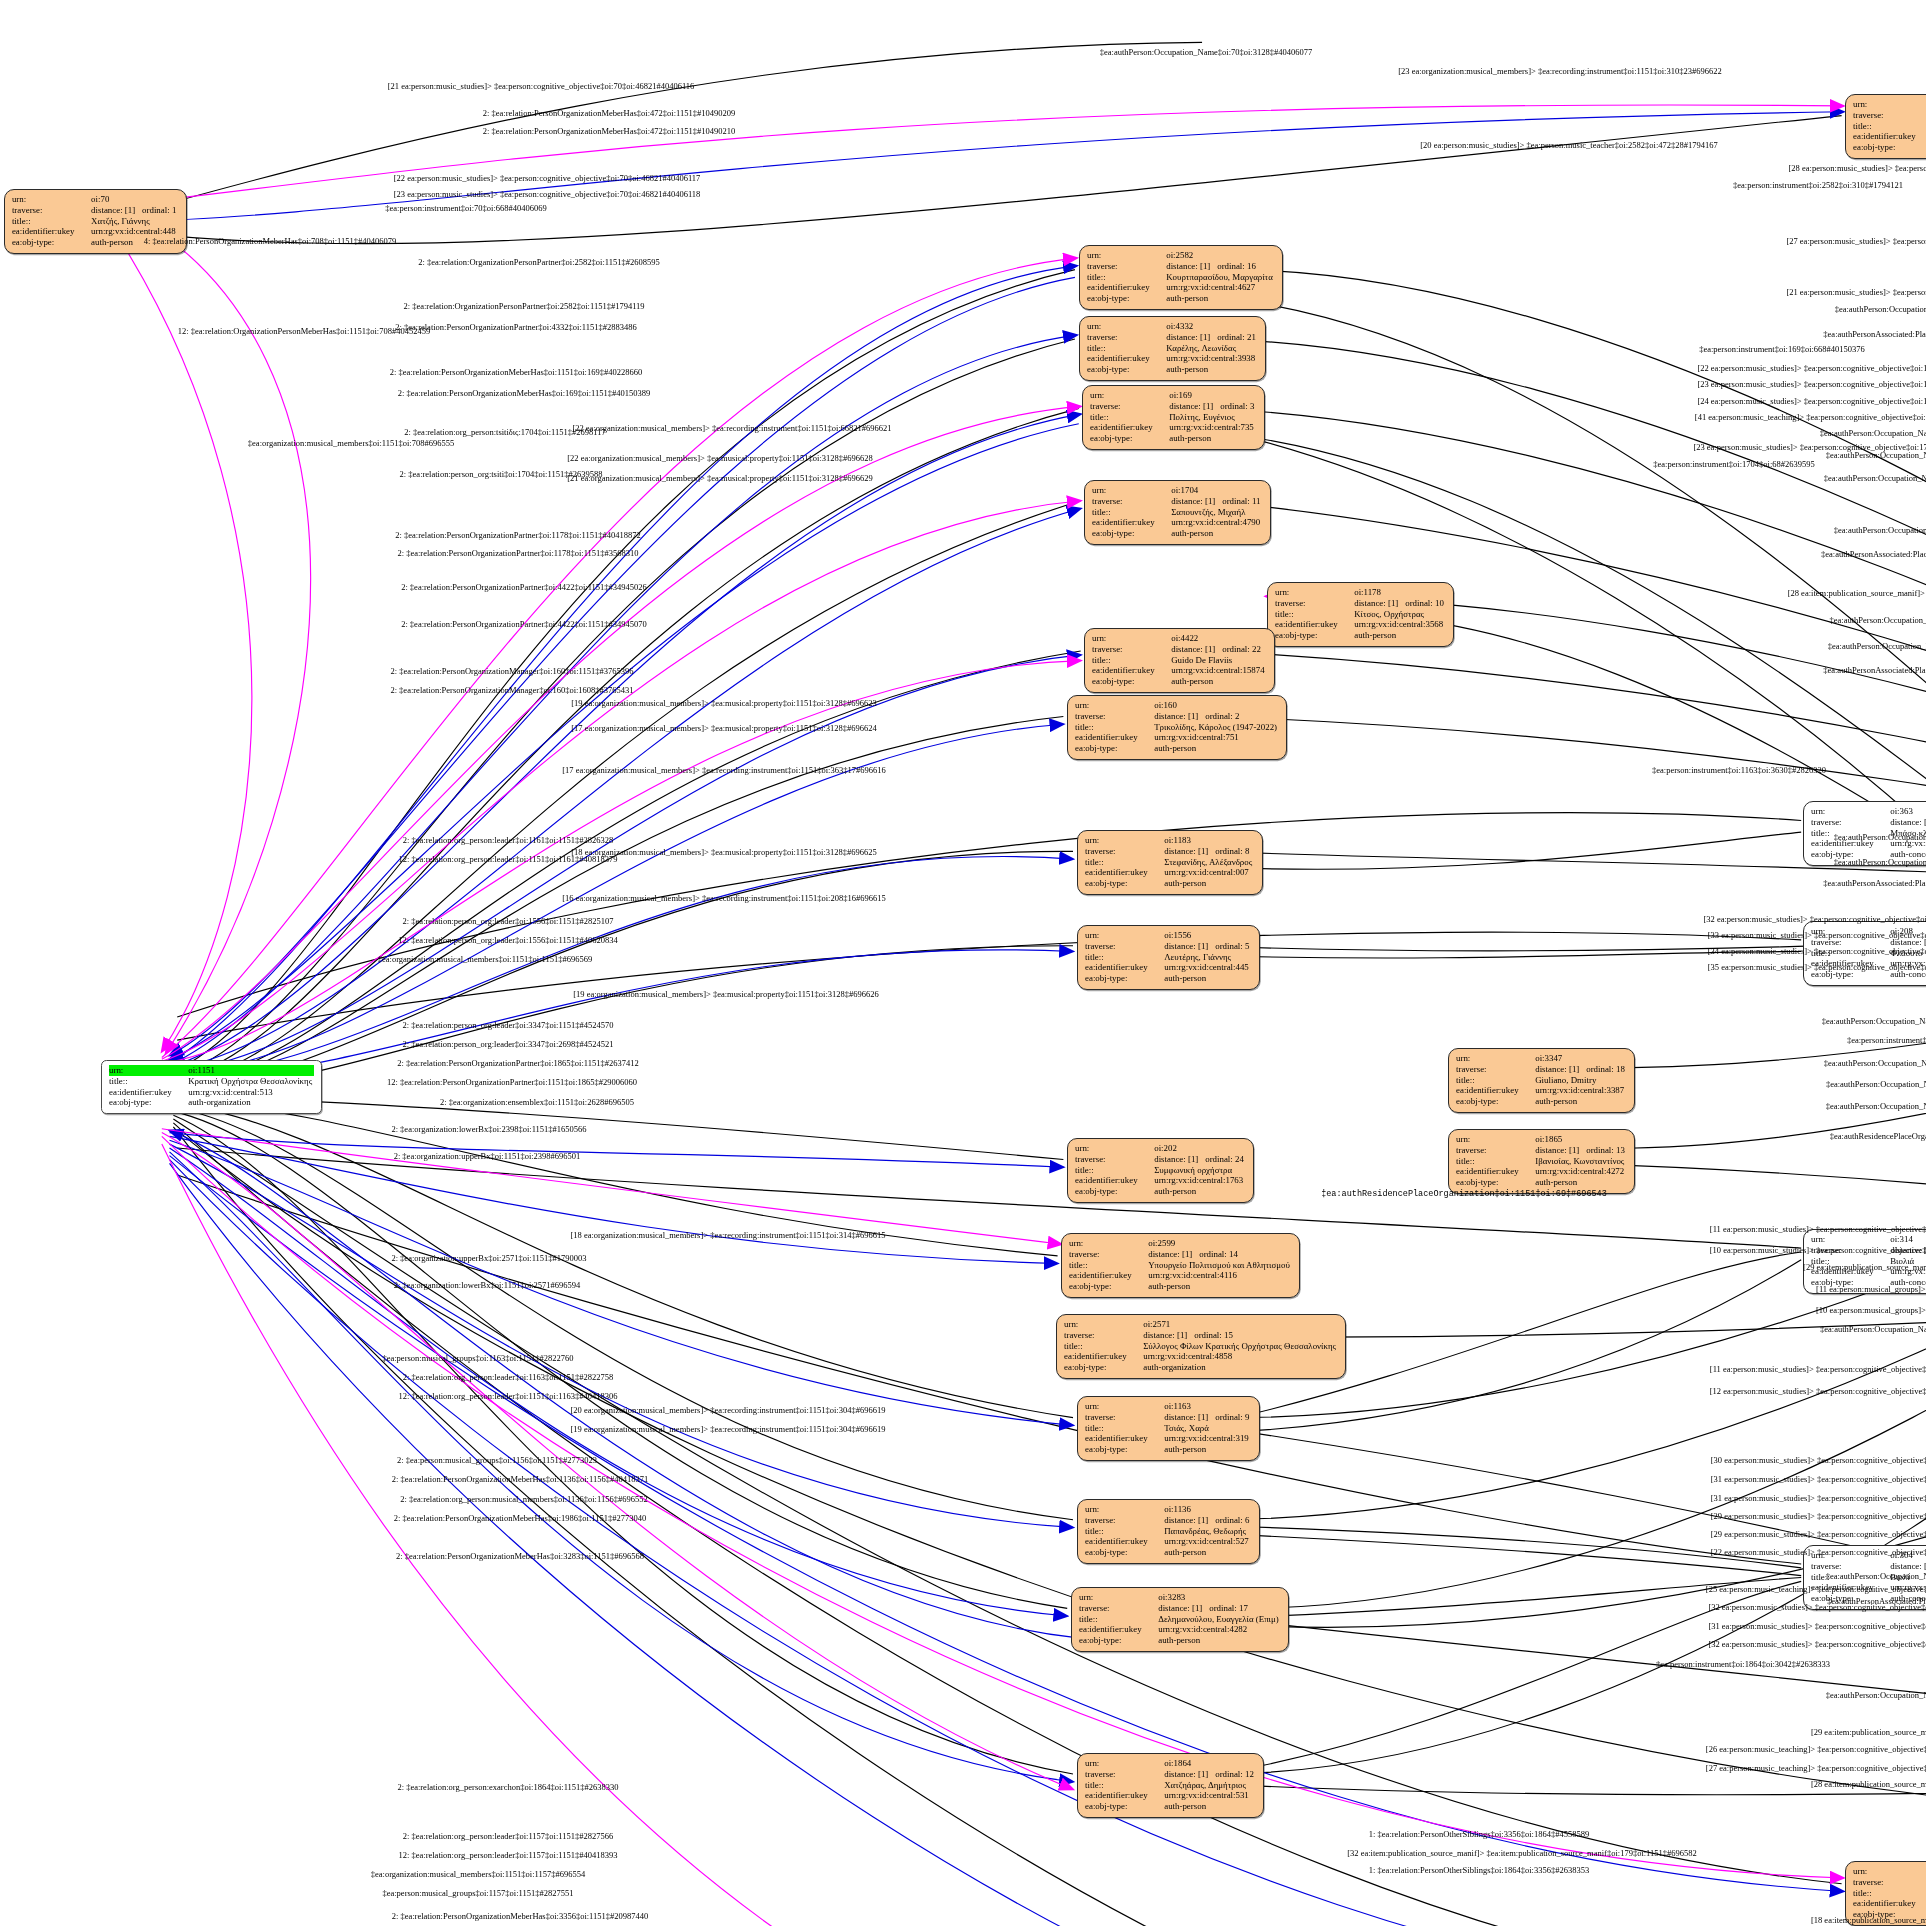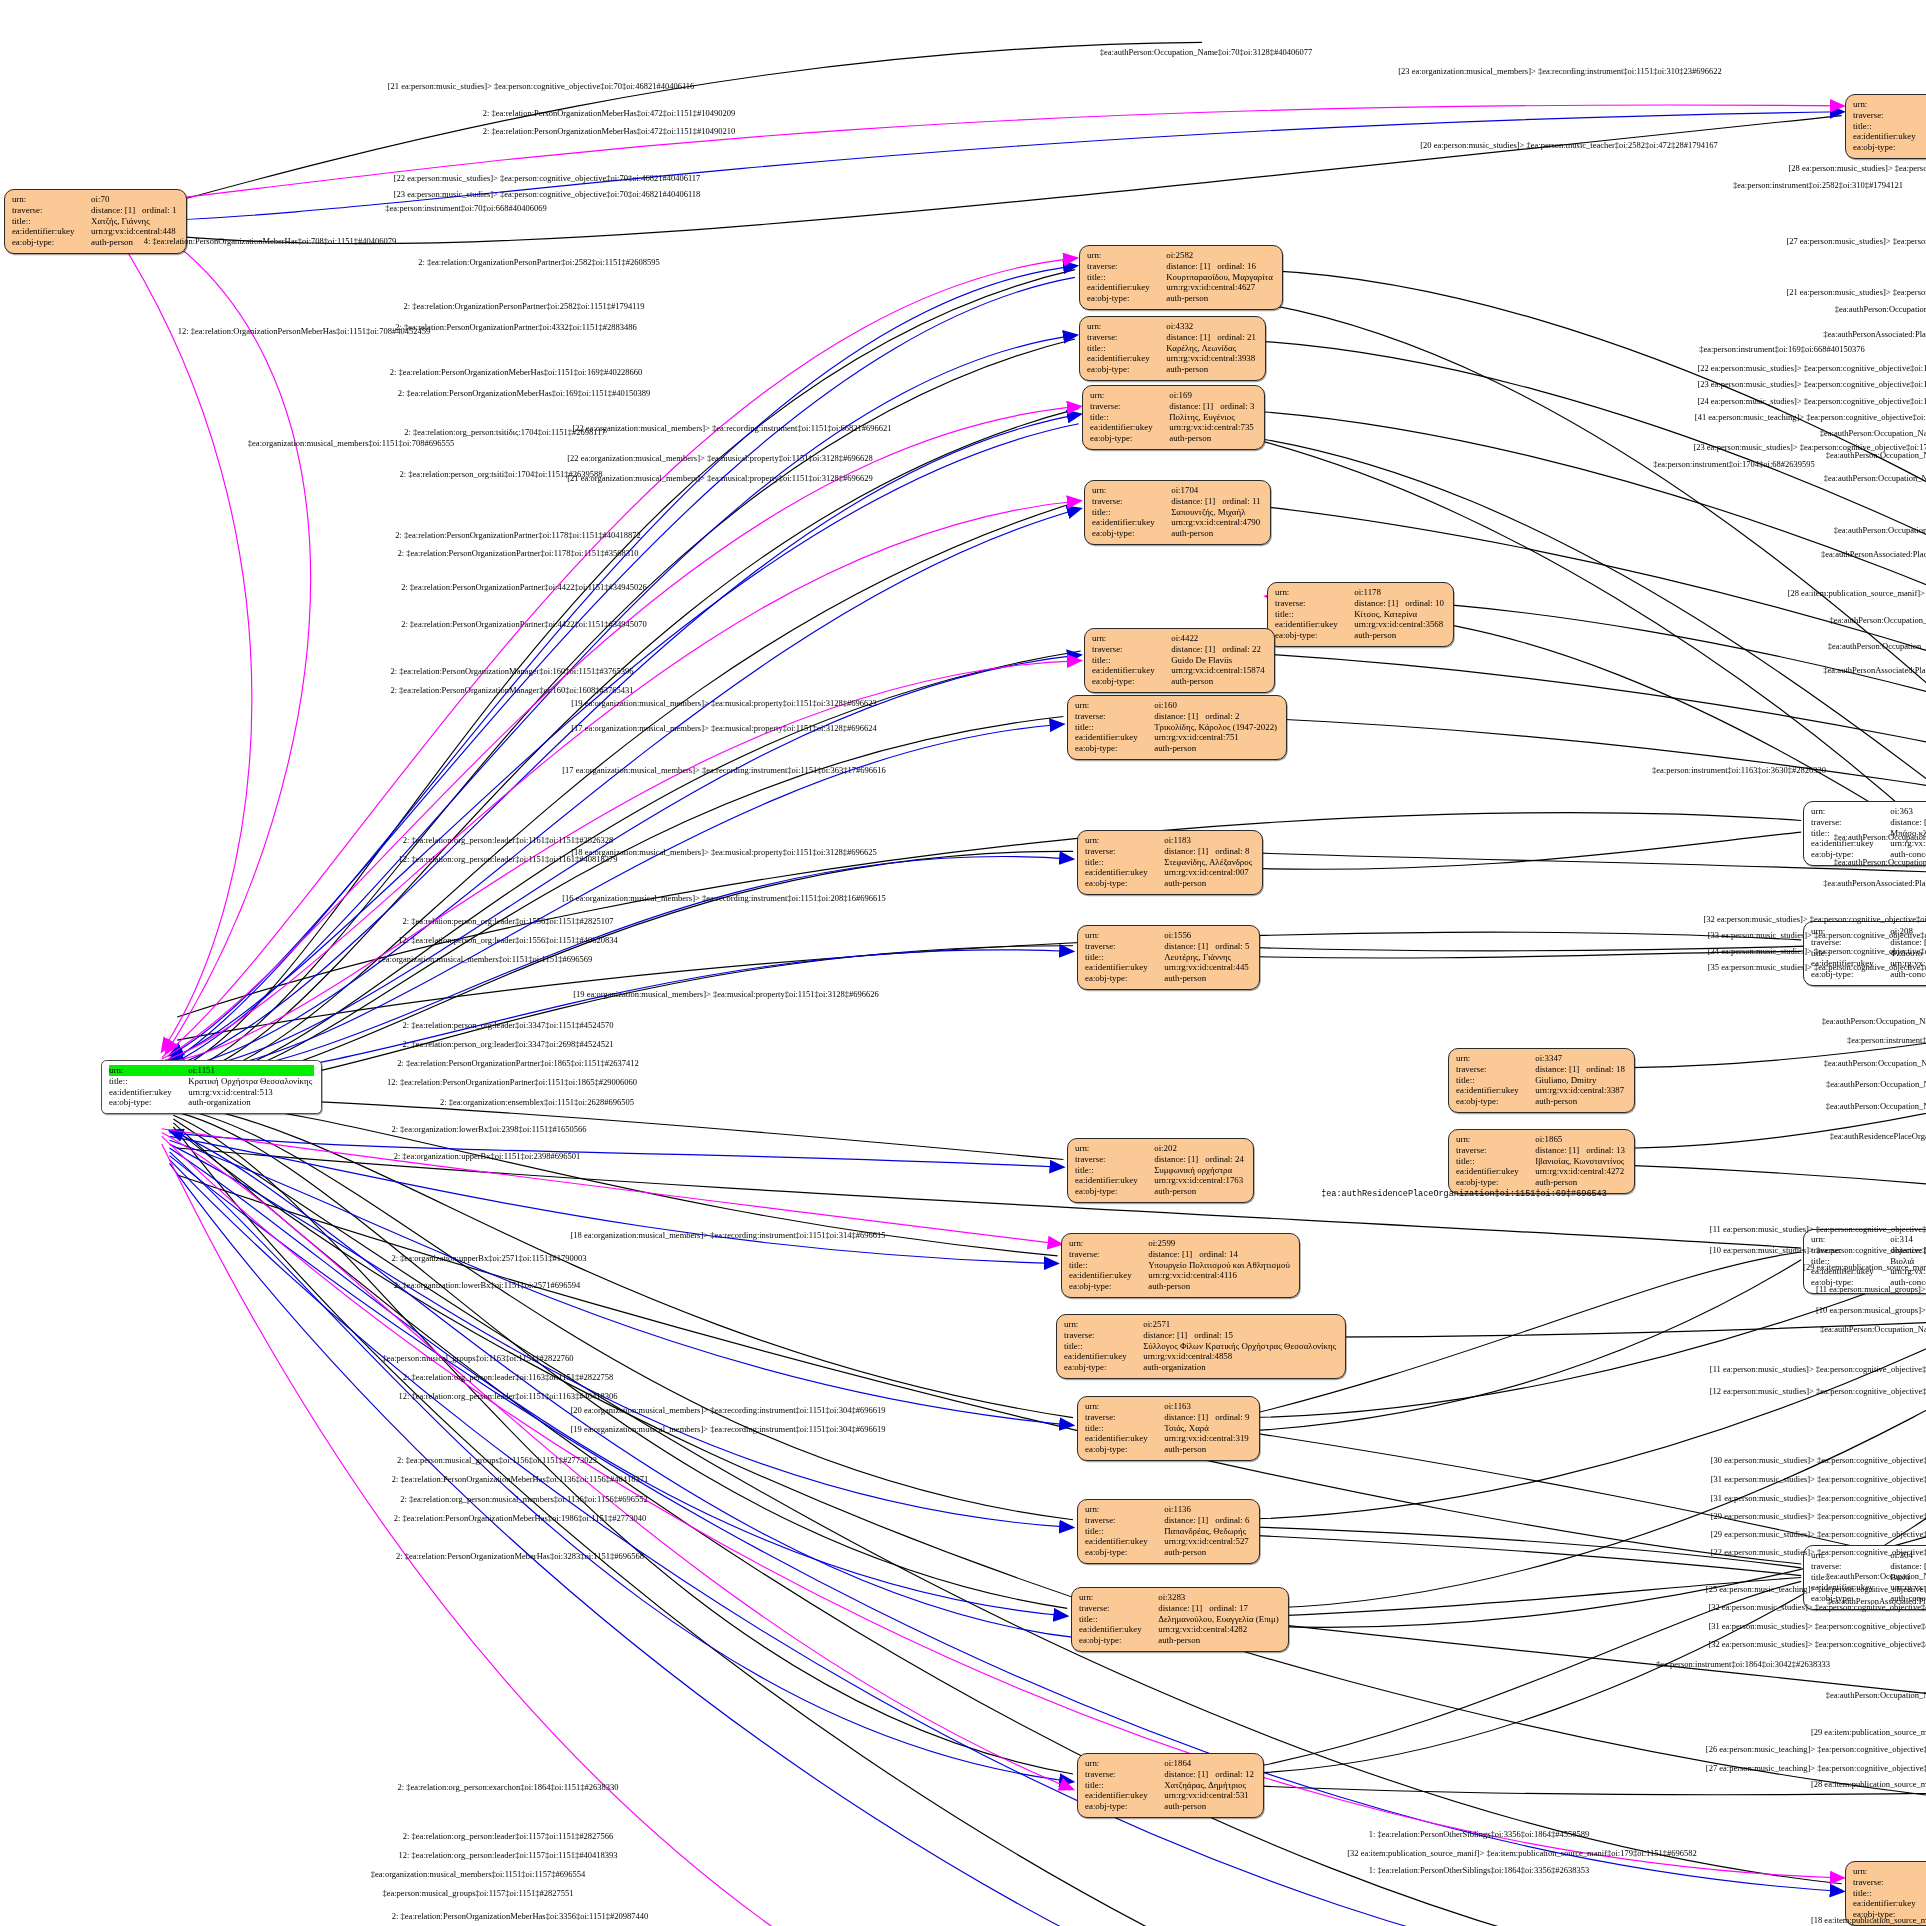--- a/index.html
+++ b/index.html
@@ -338,21 +338,21 @@
             <tr>
               <td class="k">urn:</td>
               <td class="v">oi:1178</td>
             </tr>
             <tr>
               <td class="k">traverse:</td>
               <td class="v"><span class="dist">distance: [1]</span>ordinal: 10</td>
             </tr>
             <tr>
               <td class="k">title::</td>
-              <td class="v">Κίτσος, Κατερίνα</td>
+              <td class="v">Κίτσος, Ορχήστρας</td>
             </tr>
             <tr>
               <td class="k">ea:identifier:ukey</td>
               <td class="v">urn:rg:vx:id:central:3568</td>
             </tr>
             <tr>
               <td class="k">ea:obj-type:</td>
               <td class="v">auth-person</td>
             </tr>
           </tbody>

